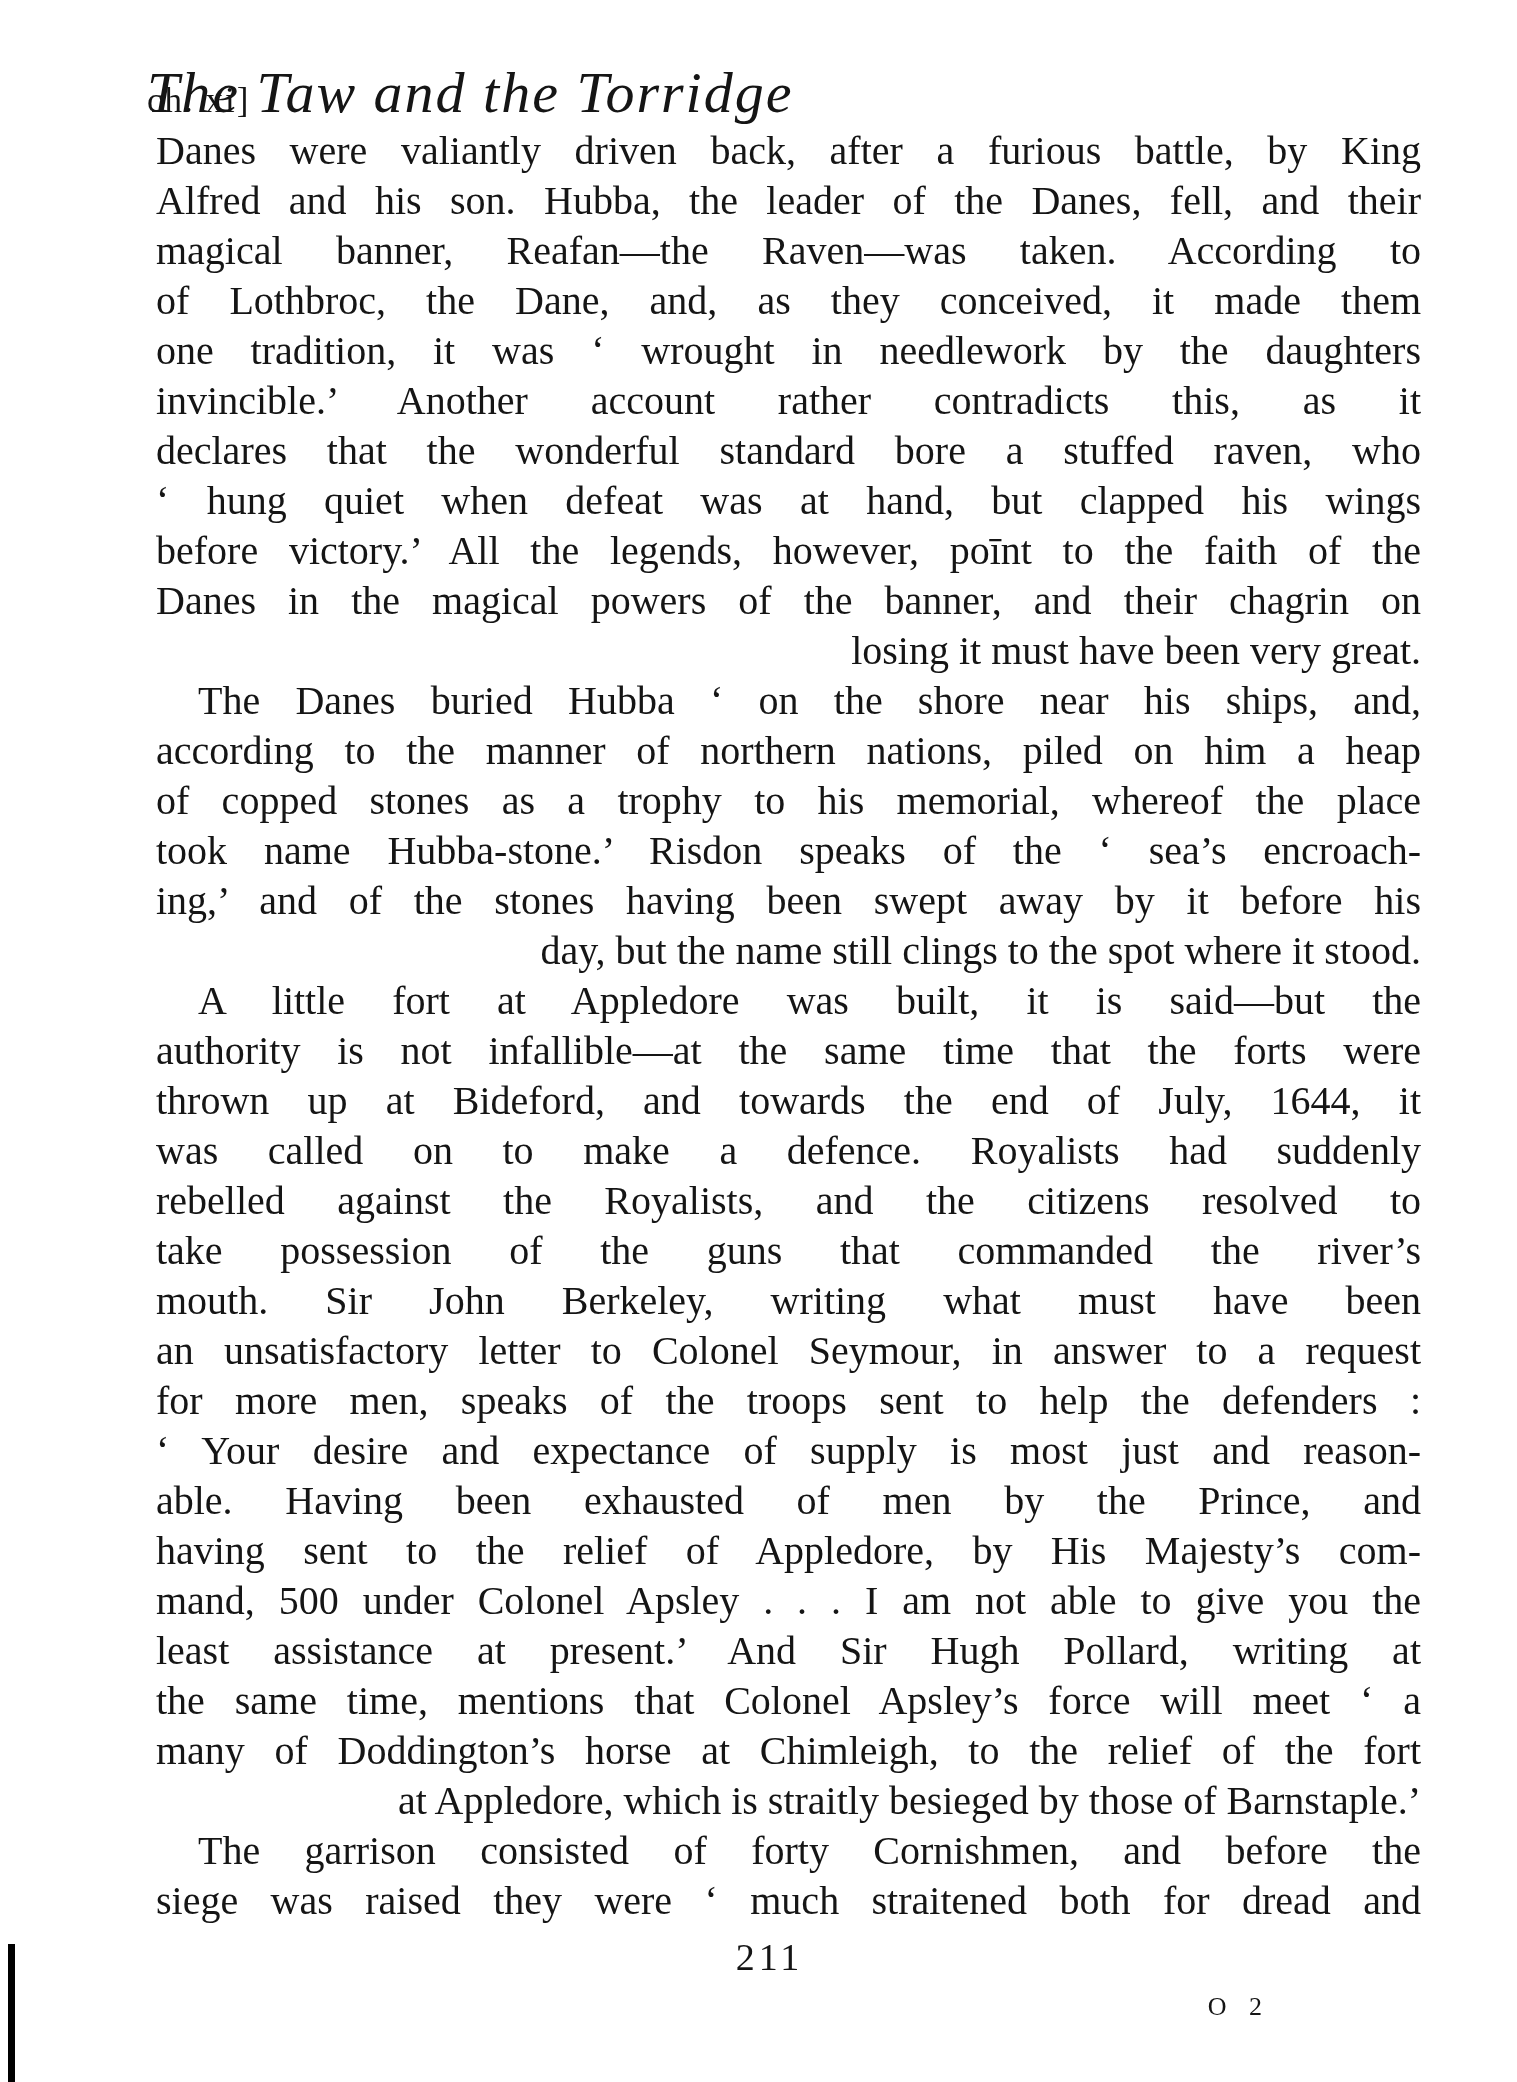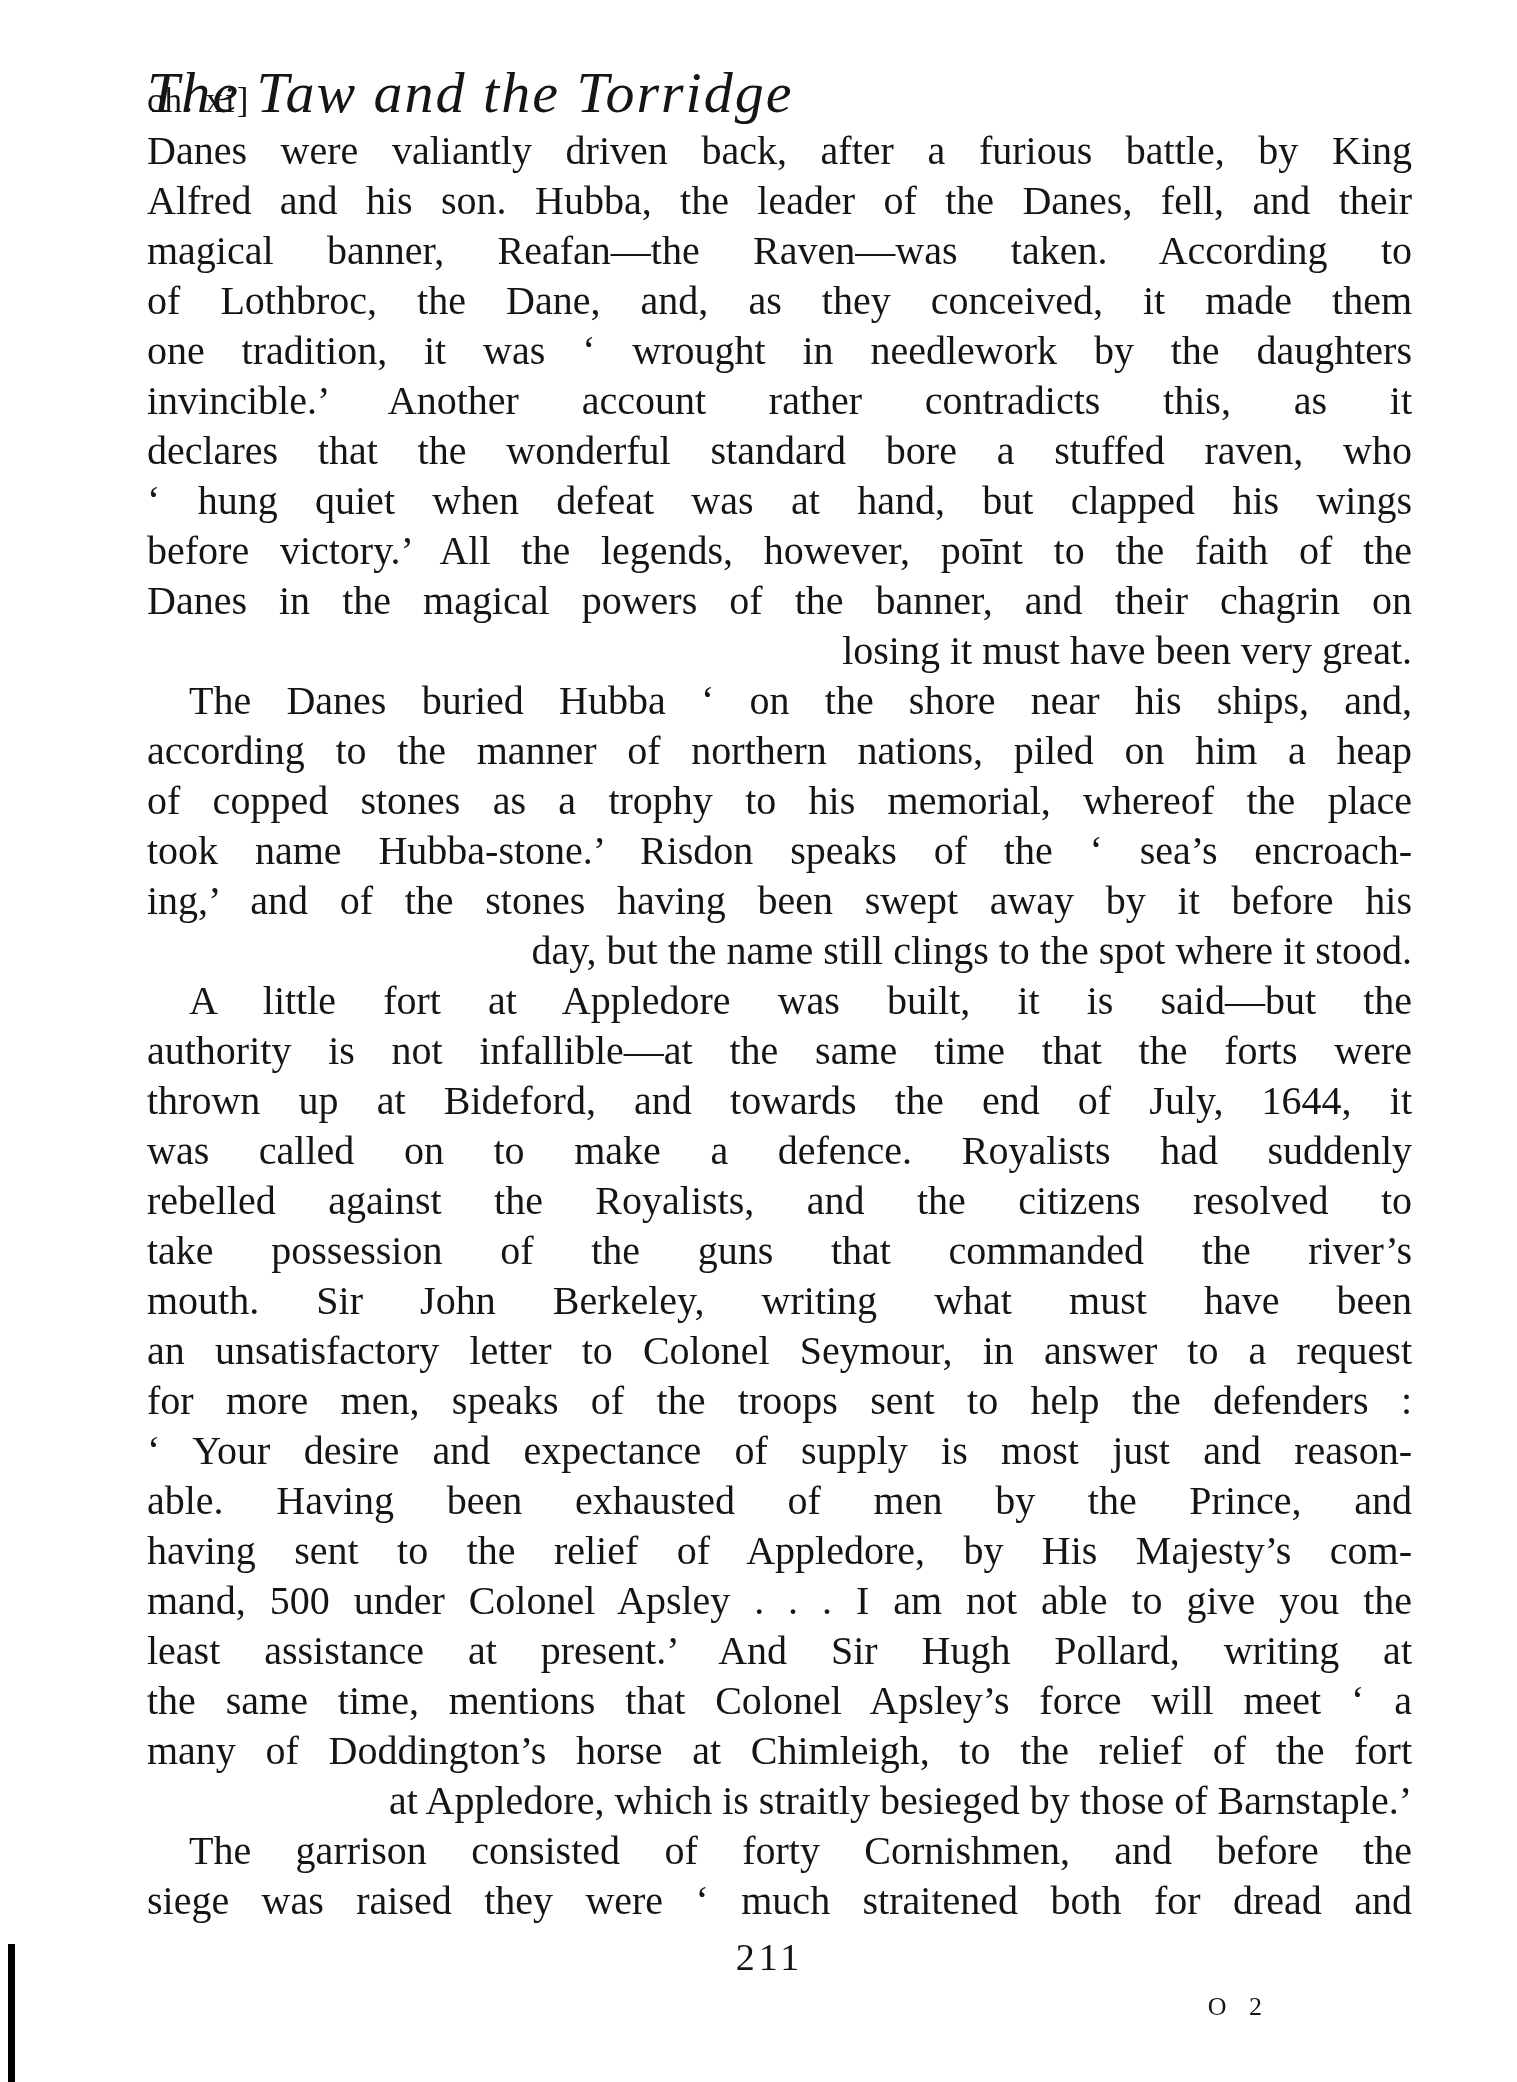--- a/index.html
+++ b/index.html
@@ -36,21 +36,21 @@
     bottom: 0;
     text-align: left;
     font-style: italic;
     font-size: 58px;
     letter-spacing: 2px;
     line-height: 1;
   }
 
   .text-block {
     position: absolute;
-    left: 147px;
+    left: 156px;
     top: 126px;
     width: 1265px;
   }
   .line {
     font-size: 40px;
     line-height: 50px;
     height: 50px;
     text-align: right;
   }
   .line.j {

